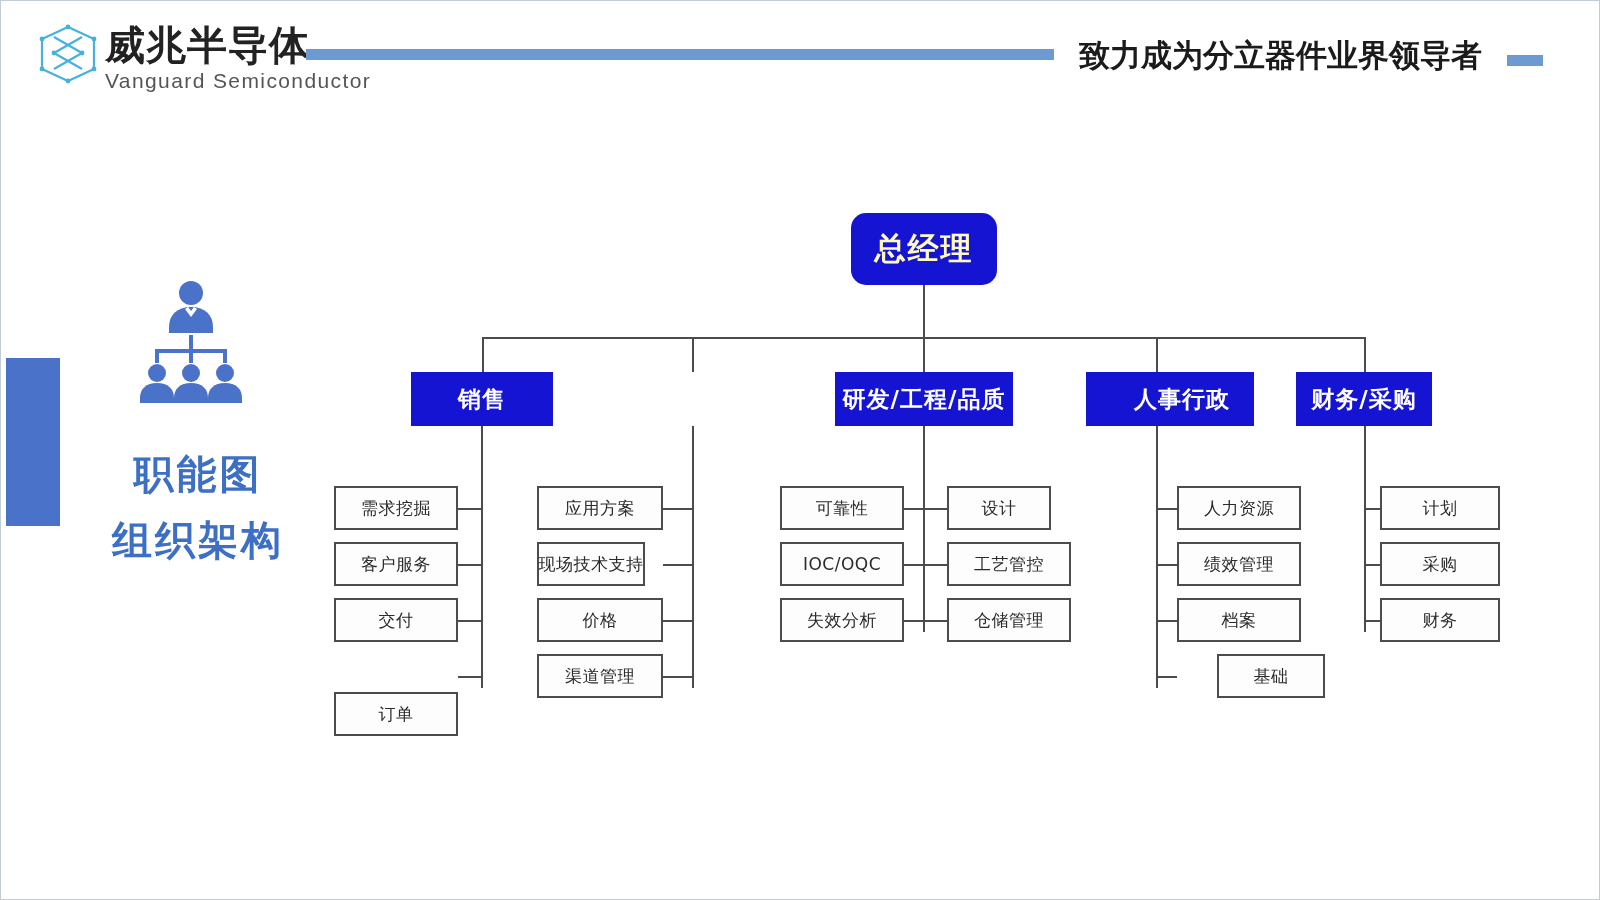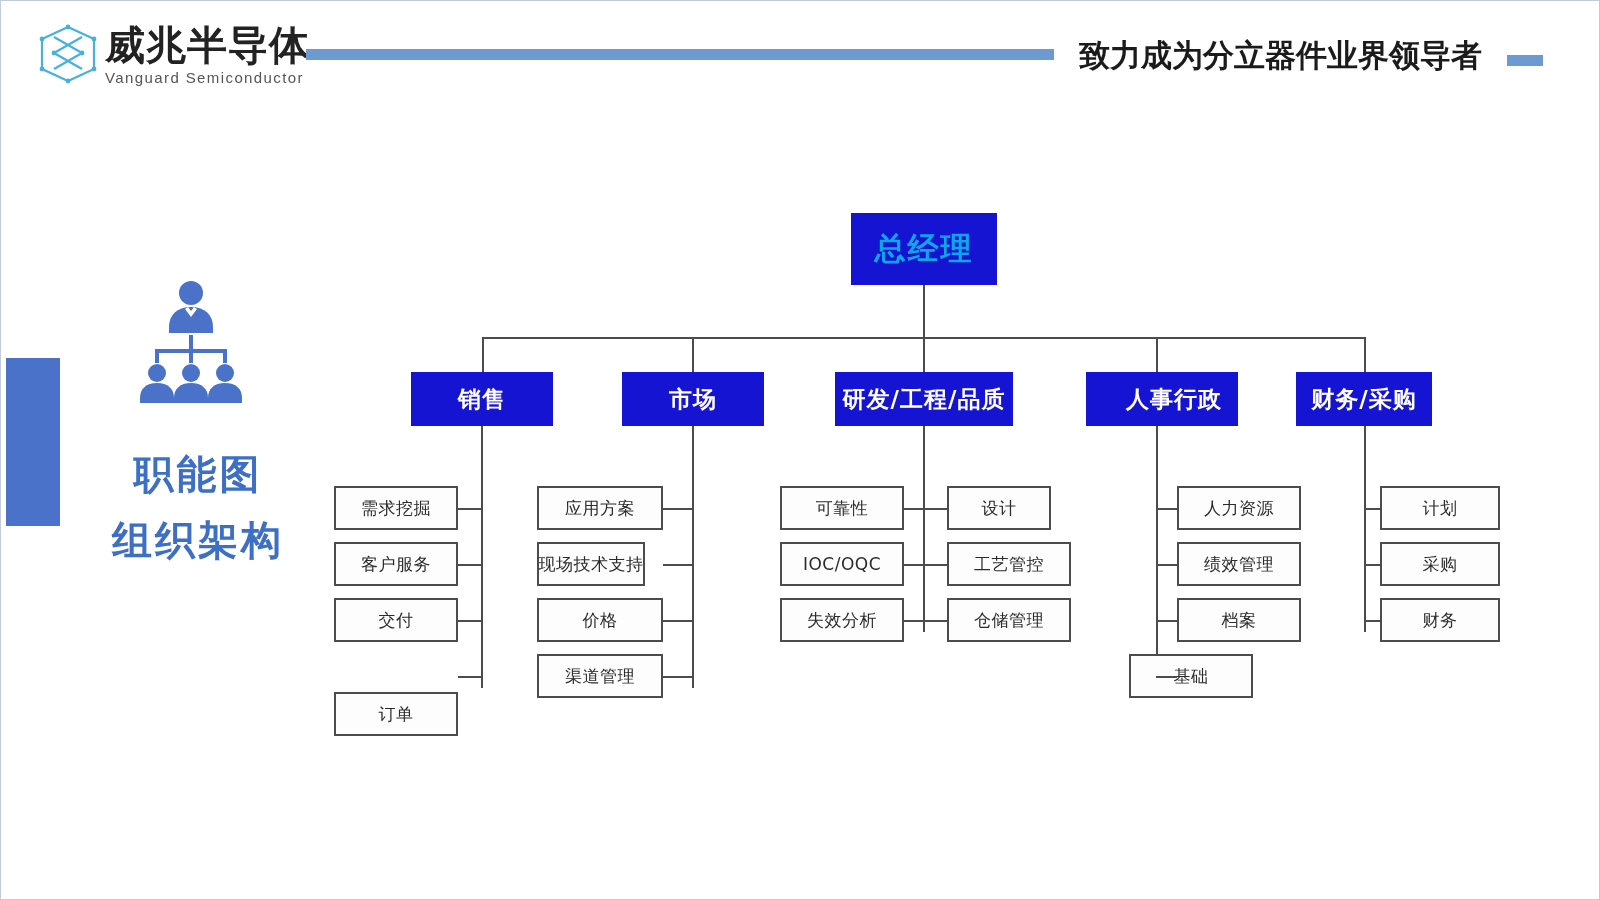--- a/index.html
+++ b/index.html
@@ -30,21 +30,21 @@
   }
   #logo-cn {
     position: absolute; left: 104px; top: 22px;
     font-size: 40px; font-weight: bold; color: #222222;
     letter-spacing: 1px; line-height: 44px;
     white-space: nowrap;
     font-family: "DejaVu Sans", "Liberation Sans", sans-serif;
   }
   #logo-en {
     position: absolute; left: 104px; top: 68px;
-    font-size: 15px; color: #555555; letter-spacing: 1.4px;
+    font-size: 21px; color: #555555; letter-spacing: 1.4px;
     white-space: nowrap;
   }
 
   #header-rule {
     position: absolute; left: 305px; top: 48px;
     width: 748px; height: 11px;
     background: #6d9bd1;
   }
   #header-tagline {
     position: absolute; left: 1078px; top: 34px;
@@ -82,22 +82,22 @@
   #chart { position: absolute; left: 0; top: 0; width: 1600px; height: 900px; }
 
   .node {
     position: absolute;
     box-sizing: border-box;
     display: flex; align-items: center; justify-content: center;
     white-space: nowrap;
     font-family: "DejaVu Sans", "Liberation Sans", sans-serif;
   }
   .node.root {
-    background: #1414d2; color: #0ea5e9;
-    font-size: 31px; font-weight: 600; letter-spacing: 2px;
+    background: #1414d2; color: #fef9c3;
+    font-size: 31px; font-weight: 600; letter-spacing: 2px; border-radius: 15px;
   }
   .node.dept {
     background: #1414d2; color: #ffffff;
     font-size: 23px; font-weight: 600; letter-spacing: 1px;
   }
   .node.leaf {
     background: #fdfdfd; color: #2b2b2b;
     border: 2px solid #4c4c4c;
     font-size: 17px; letter-spacing: 0.5px;
   }
@@ -196,21 +196,20 @@
 
     <div class="node leaf" style="left:333px; top:541px; width:124px; height:44px;">客户服务</div>
     <div class="line h" style="left:457px; top:563px; width:24px;"></div>
 
     <div class="node leaf" style="left:333px; top:597px; width:124px; height:44px;">交付</div>
     <div class="line h" style="left:457px; top:619px; width:24px;"></div>
 
     <div class="node leaf" style="left:333px; top:653px; width:124px; height:44px;margin-top:38px;">订单</div>
     <div class="line h" style="left:457px; top:675px; width:24px;"></div>
 
-    <div class="node dept" style="left:621px; top:371px; width:142px; height:54px;">市场</div>
     <div class="line v" style="left:691px; top:425px; height:262px;"></div>
 
     <div class="node leaf" style="left:536px; top:485px; width:126px; height:44px;">应用方案</div>
     <div class="line h" style="left:662px; top:507px; width:30px;"></div>
 
     <div class="node leaf" style="left:536px; top:541px; width:108px; height:44px;">现场技术支持</div>
     <div class="line h" style="left:662px; top:563px; width:30px;"></div>
 
     <div class="node leaf" style="left:536px; top:597px; width:126px; height:44px;">价格</div>
     <div class="line h" style="left:662px; top:619px; width:30px;"></div>
@@ -232,33 +231,33 @@
 
     <div class="node leaf" style="left:946px; top:485px; width:104px; height:44px;">设计</div>
     <div class="line h" style="left:922px; top:507px; width:24px;"></div>
 
     <div class="node leaf" style="left:946px; top:541px; width:124px; height:44px;">工艺管控</div>
     <div class="line h" style="left:922px; top:563px; width:24px;"></div>
 
     <div class="node leaf" style="left:946px; top:597px; width:124px; height:44px;">仓储管理</div>
     <div class="line h" style="left:922px; top:619px; width:24px;"></div>
 
-    <div class="node dept" style="left:1085px; top:371px; width:152px; height:54px;padding-left:24px;">人事行政</div>
+    <div class="node dept" style="left:1085px; top:371px; width:168px; height:54px;padding-left:24px;">人事行政</div>
     <div class="line v" style="left:1155px; top:425px; height:262px;"></div>
 
     <div class="node leaf" style="left:1176px; top:485px; width:124px; height:44px;">人力资源</div>
     <div class="line h" style="left:1155px; top:507px; width:21px;"></div>
 
     <div class="node leaf" style="left:1176px; top:541px; width:124px; height:44px;">绩效管理</div>
     <div class="line h" style="left:1155px; top:563px; width:21px;"></div>
 
     <div class="node leaf" style="left:1176px; top:597px; width:124px; height:44px;">档案</div>
     <div class="line h" style="left:1155px; top:619px; width:21px;"></div>
 
-    <div class="node leaf" style="left:1128px; top:653px; width:124px; height:44px;">基础</div>
+    <div class="node leaf" style="left:1216px; top:653px; width:108px; height:44px;">基础</div>
     <div class="line h" style="left:1155px; top:675px; width:21px;"></div>
 
     <div class="node dept" style="left:1295px; top:371px; width:136px; height:54px;">财务/采购</div>
     <div class="line v" style="left:1363px; top:425px; height:206px;"></div>
 
     <div class="node leaf" style="left:1379px; top:485px; width:120px; height:44px;">计划</div>
     <div class="line h" style="left:1363px; top:507px; width:16px;"></div>
 
     <div class="node leaf" style="left:1379px; top:541px; width:120px; height:44px;">采购</div>
     <div class="line h" style="left:1363px; top:563px; width:16px;"></div>

